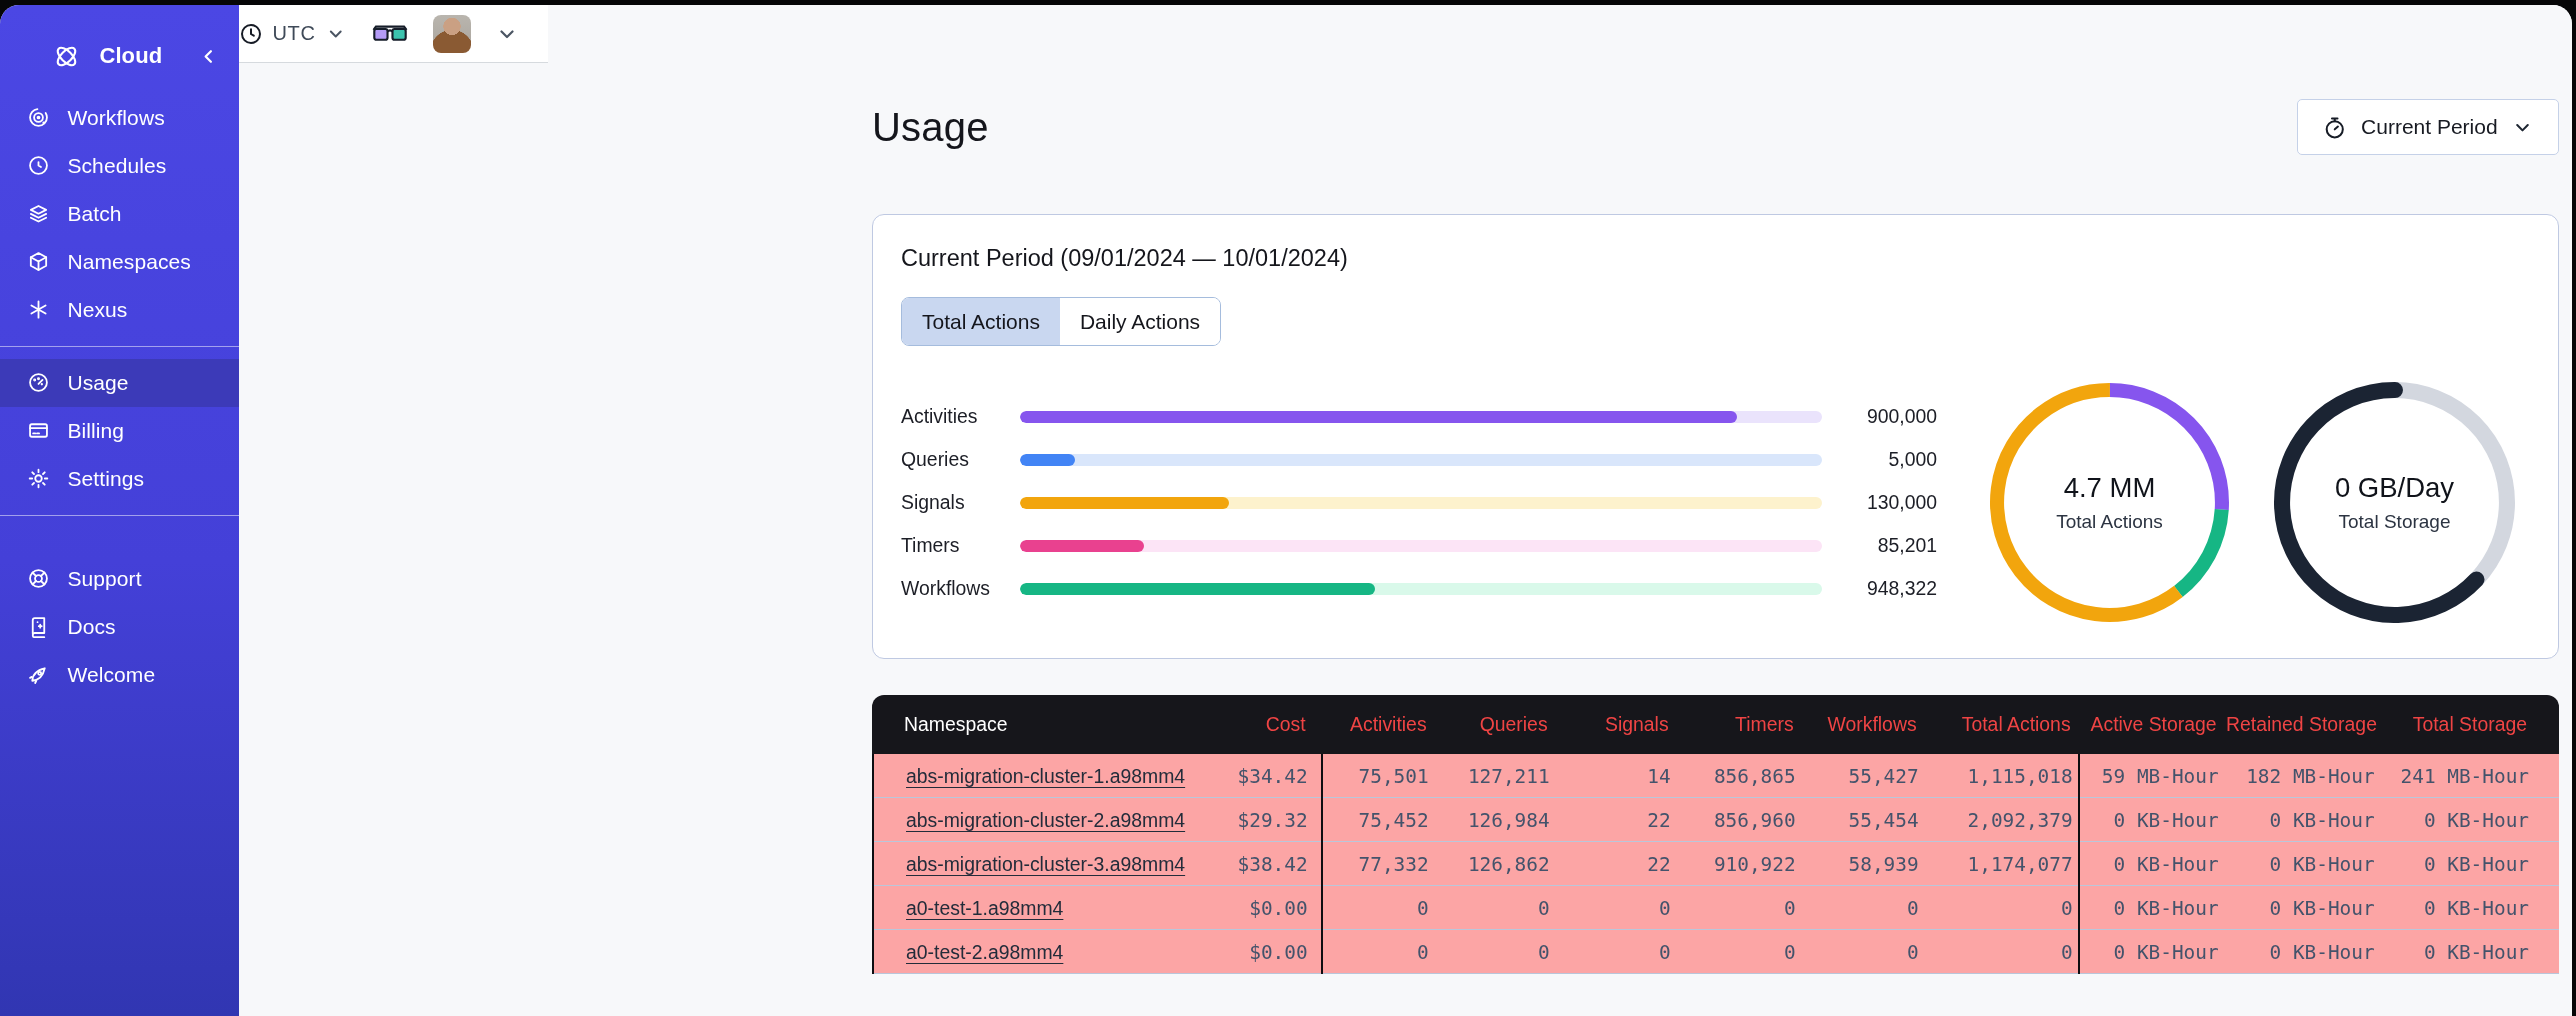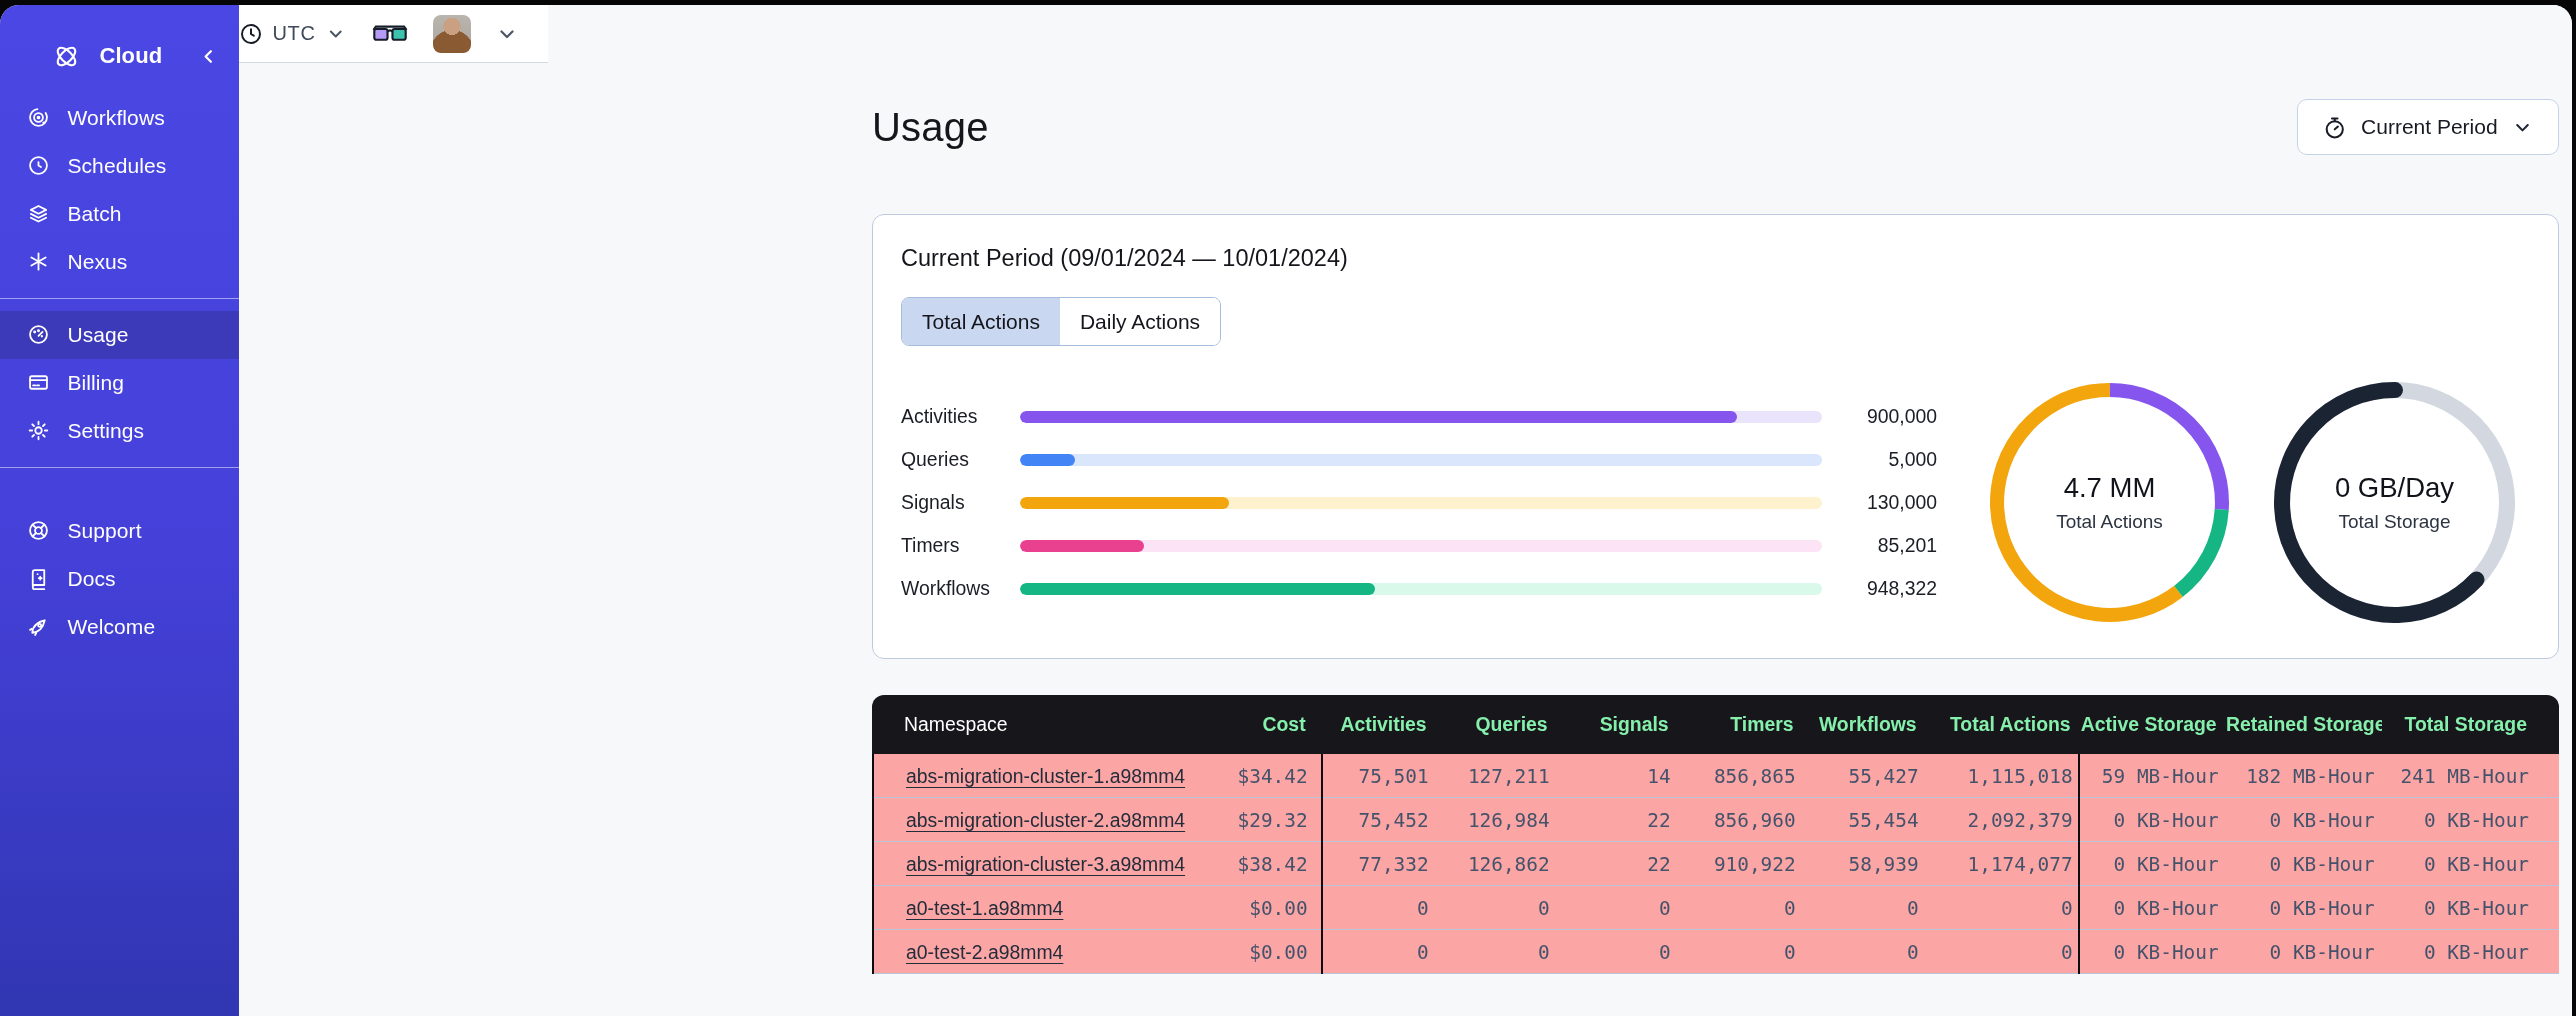--- a/index.html
+++ b/index.html
@@ -28,21 +28,21 @@
   .topbar { height:58px; background:#ffffff; border-bottom:1.3px solid #d6dade;
             display:flex; align-items:center; justify-content:flex-end; padding-right:29.5px; gap:24px; }
   .tz { display:flex; align-items:center; gap:9.4px; cursor:pointer; }
   .tz-label { font-size:20px; color:#3f4a58; font-weight:500; letter-spacing:0.7px; }
   .content { flex:1; position:relative; background:#f7f8fa; overflow:hidden; }
   .content-inner { position:absolute; left:324px; top:0; width:1687px; }
 
   .page-head { display:flex; align-items:center; justify-content:space-between; margin-top:94px; }
   .page-title { font-size:40px; font-weight:500; color:#15161c; letter-spacing:0.2px; }
   .period-btn { display:flex; align-items:center; gap:13.4px; background:#fff;
-                border:1.3px solid #c5d1e8; border-radius:10px; height:56px; padding:0 24px;
+                border:1.3px solid #c5d1e8; border-radius:5px; height:56px; padding:0 24px;
                 font-size:21px; font-weight:500; color:#171a22; cursor:pointer; }
 
   
   .card { margin-top:59px; background:#fff; border:1.3px solid #bfc9e2; border-radius:12px;
           padding:29.5px 28px 35px 28px; }
   .card-title { font-size:23.5px; font-weight:500; color:#15161c; }
   .tabs { display:inline-flex; margin-top:25.5px; border:1.3px solid #a5bcdd; border-radius:8px; overflow:hidden; background:#fff; }
   .tab { font-size:21px; font-weight:500; color:#15161c; padding:11.4px 20px; cursor:pointer; background:#fff; }
   .tab.selected { background:#c9d7f0; }
   .chart-row { display:flex; align-items:center; margin-top:36px; }
@@ -67,21 +67,21 @@
   .tbody { border-left:2px solid #0d0d11; }
   .trow { display:grid; height:44px; background:#fca5a5; align-items:center;
           border-bottom:1.3px solid #b9c6da; font-size:19.4px; }
   .thead, .trow { grid-template-columns:316px 131px 113px 121px 121px 125px 123px 154px 150px 156px 176px; }
   .cell { white-space:nowrap; overflow:hidden; }
   .c-ns { padding-left:32px; text-align:left; }
   .c-num { text-align:right; padding-right:5.4px; font-family:"DejaVu Sans Mono", monospace; color:#44536b; }
   .c-cost { padding-right:13.4px; }
   .c-stor { padding-right:9.4px; }
   .c-last { padding-right:31px; }
-  .thead .c-num { font-family:"Liberation Sans", sans-serif; color:#86efac;font-weight:bold; }
+  .thead .c-num { font-family:"Liberation Sans", sans-serif; color:#ef4444; }
   .trow .gdiv { border-left:2px solid #0d0d11; height:44px; display:flex; align-items:center; justify-content:flex-end; }
   .ns-link { color:#232c3a; text-decoration:underline; text-underline-offset:4px; text-decoration-thickness:1.3px; cursor:pointer; }
 
   .icon-btn { cursor:pointer; display:flex; align-items:center; }
   .avatar { width:38px; height:38px; border-radius:8px; cursor:pointer;
             background:
               radial-gradient(circle at 50% 30%, #caa083 0 26%, transparent 27%),
               radial-gradient(circle at 50% 96%, #8a5a33 0 52%, transparent 53%),
               linear-gradient(180deg,#b9b5ae 0%,#a9a49c 100%); }
   .chev { display:flex; align-items:center; cursor:pointer; }
@@ -125,20 +125,29 @@
         </li>
         <li class="nav-item">
           <span class="ico">
             <svg width="23" height="23" viewBox="0 0 24 24" fill="none" stroke="#fff" stroke-width="1.9" stroke-linecap="round" stroke-linejoin="round">
               <path d="M4 8.2l8-4 8 4-8 4z"></path>
               <path d="M4 12.4l8 4 8-4"></path>
               <path d="M4 16.4l8 4 8-4"></path>
             </svg>
           </span>
           <span>Batch</span>
+        </li>
+        <li class="nav-item">
+          <span class="ico">
+            <svg width="23" height="23" viewBox="0 0 24 24" fill="none" stroke="#fff" stroke-width="1.9" stroke-linecap="round" stroke-linejoin="round">
+              <path d="M12 3.2l8 4.4v8.8l-8 4.4-8-4.4V7.6z"></path>
+              <path d="M12 12l8-4.4M12 12L4 7.6M12 12v8.8"></path>
+            </svg>
+          </span>
+          <span>Namespaces</span>
         </li>
         <li class="nav-item">
           <span class="ico">
             <svg width="23" height="23" viewBox="0 0 24 24" fill="none" stroke="#fff" stroke-width="1.9" stroke-linecap="round" stroke-linejoin="round">
               <path d="M12 3.5v17M4.6 7.8l14.8 8.4M19.4 7.8L4.6 16.2"></path>
             </svg>
           </span>
           <span>Nexus</span>
         </li>
       </ul>

